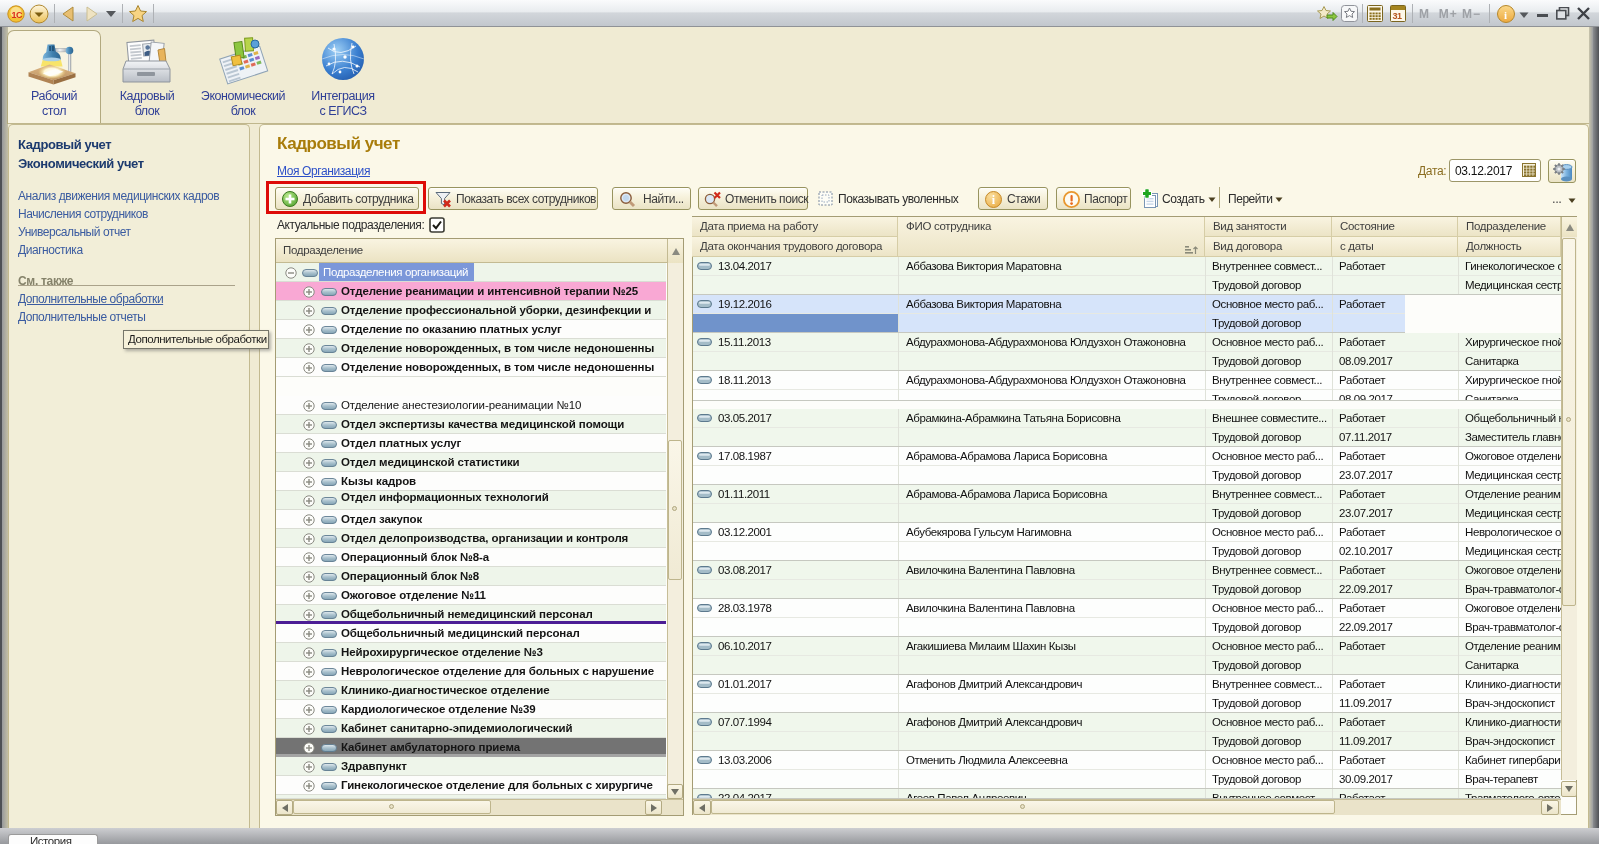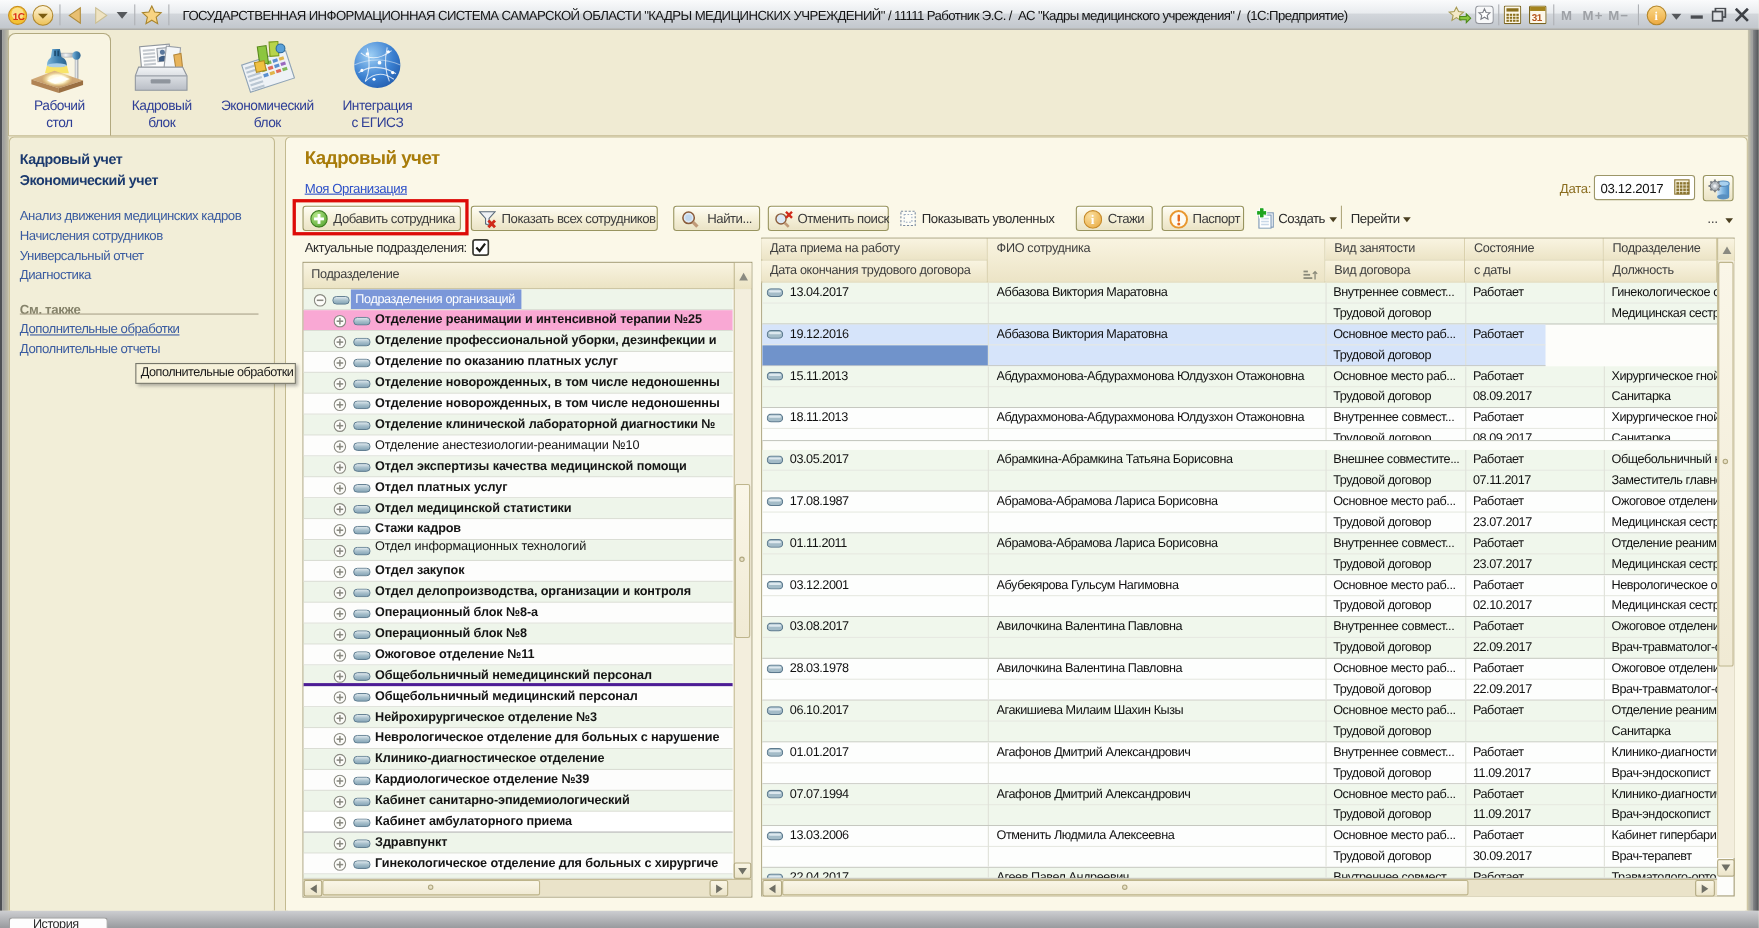--- a/index.html
+++ b/index.html
@@ -45,21 +45,20 @@
       <path d="M5 2 L5 16 L15 9 Z" fill="#efe3c2" stroke="#cbbf93"></path>
     </svg>
 <svg class="ab" style="left:105px;top:10px" width="12" height="8">
       <path d="M1 1 L11 1 L6 7 Z" fill="#55585c"></path>
     </svg>
 <div class="ab" style="left:122px;top:4px;width:1px;height:19px;background:#aeb1b5"></div>
 <svg class="ab" style="left:128px;top:4px" width="20" height="20">
       <path d="M10 1.5 L12.6 7 L18.5 7.6 L14 11.6 L15.3 17.5 L10 14.4 L4.7 17.5 L6 11.6 L1.5 7.6 L7.4 7 Z" fill="#f8d483" stroke="#a9852e"></path>
     </svg>
 <div class="ab" style="left:153px;top:4px;width:1px;height:19px;background:#aeb1b5"></div>
-<div class="ab" style="left:166px;top:7px;font-size:12px;letter-spacing:-0.55px;color:#141414;white-space:nowrap">ГОСУДАРСТВЕННАЯ ИНФОРМАЦИОННАЯ СИСТЕМА САМАРСКОЙ ОБЛАСТИ "КАДРЫ МЕДИЦИНСКИХ УЧРЕЖДЕНИЙ" / 11111 Работник Э.С. /&nbsp; АС "Кадры медицинского учреждения" /&nbsp; (1С:Предприятие)</div>
 <svg class="ab" style="left:1316px;top:5px" width="22" height="18">
       <path d="M8 1.5 L10 5.5 L14.5 6 L11 9 L12 13.5 L8 11 L4 13.5 L5 9 L1.5 6 L6 5.5 Z" fill="#f3e9c8" stroke="#a99c56"></path>
       <path d="M11 10 L17 10 L17 7.5 L21 11.5 L17 15.5 L17 13 L11 13 Z" fill="#8cc63f" stroke="#4e8a1c"></path>
     </svg>
 <svg class="ab" style="left:1341px;top:5px" width="17" height="17">
       <rect x="0.5" y="0.5" width="16" height="16" rx="3" fill="#f7f8f9" stroke="#90939a"></rect>
       <path d="M8.5 3 L10 6.3 L13.5 6.6 L11 9 L11.7 12.5 L8.5 10.6 L5.3 12.5 L6 9 L3.5 6.6 L7 6.3 Z" fill="#fff" stroke="#7b7e85"></path>
     </svg>
 <div class="ab" style="left:1362px;top:4px;width:1px;height:19px;background:#aeb1b5"></div>
 <svg class="ab" style="left:1367px;top:5px" width="16" height="17">
@@ -505,38 +504,20 @@
           <linearGradient id="pl" x1="0" y1="0" x2="0" y2="1">
             <stop offset="0" stop-color="#e6eef2"></stop>
             <stop offset="0.5" stop-color="#a8c0cc"></stop>
             <stop offset="1" stop-color="#82a2b4"></stop>
           </linearGradient>
         </defs>
         <rect x="0.5" y="0.5" width="15" height="7" rx="3.5" fill="url(#pl)" stroke="#5d7a8e" stroke-width="0.9"></rect>
       </svg>
 <div style="position:absolute;left:65px;top:2.5px;font-size:11.5px;font-weight:bold;letter-spacing:-0.1px;color:#141414;white-space:nowrap">Отделение новорожденных, в том числе недоношенны</div>
 </div>
-<div class="trow" style="left:276px;top:377px;width:390px;height:19px;background:#eef5ea;border-bottom:1px solid #daddd4">
-<svg style="position:absolute;left:27px;top:4px" width="12" height="12">
-        <circle cx="6" cy="6" r="5.2" fill="#fdfdfa" stroke="#8a8a82"></circle>
-        <rect x="3" y="5.3" width="6" height="1.4" fill="#8a8a82"></rect>
-        <rect x="5.3" y="3" width="1.4" height="6" fill="#8a8a82"></rect>
-      </svg>
-<svg style="position:absolute;left:45px;top:6px" width="16" height="8">
-        <defs>
-          <linearGradient id="pl" x1="0" y1="0" x2="0" y2="1">
-            <stop offset="0" stop-color="#e6eef2"></stop>
-            <stop offset="0.5" stop-color="#a8c0cc"></stop>
-            <stop offset="1" stop-color="#82a2b4"></stop>
-          </linearGradient>
-        </defs>
-        <rect x="0.5" y="0.5" width="15" height="7" rx="3.5" fill="url(#pl)" stroke="#5d7a8e" stroke-width="0.9"></rect>
-      </svg>
-<div style="position:absolute;left:65px;top:2.5px;font-size:11.5px;font-weight:bold;letter-spacing:-0.1px;color:#141414;white-space:nowrap">Отделение клинической лабораторной диагностики №</div>
-</div>
 <div class="trow" style="left:276px;top:396px;width:390px;height:19px;background:#fdfdfc;border-bottom:1px solid #daddd4">
 <svg style="position:absolute;left:27px;top:4px" width="12" height="12">
         <circle cx="6" cy="6" r="5.2" fill="#fdfdfa" stroke="#8a8a82"></circle>
         <rect x="3" y="5.3" width="6" height="1.4" fill="#8a8a82"></rect>
         <rect x="5.3" y="3" width="1.4" height="6" fill="#8a8a82"></rect>
       </svg>
 <svg style="position:absolute;left:45px;top:6px" width="16" height="8">
         <defs>
           <linearGradient id="pl" x1="0" y1="0" x2="0" y2="1">
             <stop offset="0" stop-color="#e6eef2"></stop>
@@ -611,39 +592,39 @@
 <svg style="position:absolute;left:45px;top:6px" width="16" height="8">
         <defs>
           <linearGradient id="pl" x1="0" y1="0" x2="0" y2="1">
             <stop offset="0" stop-color="#e6eef2"></stop>
             <stop offset="0.5" stop-color="#a8c0cc"></stop>
             <stop offset="1" stop-color="#82a2b4"></stop>
           </linearGradient>
         </defs>
         <rect x="0.5" y="0.5" width="15" height="7" rx="3.5" fill="url(#pl)" stroke="#5d7a8e" stroke-width="0.9"></rect>
       </svg>
-<div style="position:absolute;left:65px;top:2.5px;font-size:11.5px;font-weight:bold;letter-spacing:-0.1px;color:#141414;white-space:nowrap">Стажи кадров</div>
+<div style="position:absolute;left:65px;top:2.5px;font-size:11.5px;font-weight:bold;letter-spacing:-0.1px;color:#141414;white-space:nowrap">Кызы кадров</div>
 </div>
 <div class="trow" style="left:276px;top:491px;width:390px;height:19px;background:#eef5ea;border-bottom:1px solid #daddd4">
 <svg style="position:absolute;left:27px;top:4px" width="12" height="12">
         <circle cx="6" cy="6" r="5.2" fill="#fdfdfa" stroke="#8a8a82"></circle>
         <rect x="3" y="5.3" width="6" height="1.4" fill="#8a8a82"></rect>
         <rect x="5.3" y="3" width="1.4" height="6" fill="#8a8a82"></rect>
       </svg>
 <svg style="position:absolute;left:45px;top:6px" width="16" height="8">
         <defs>
           <linearGradient id="pl" x1="0" y1="0" x2="0" y2="1">
             <stop offset="0" stop-color="#e6eef2"></stop>
             <stop offset="0.5" stop-color="#a8c0cc"></stop>
             <stop offset="1" stop-color="#82a2b4"></stop>
           </linearGradient>
         </defs>
         <rect x="0.5" y="0.5" width="15" height="7" rx="3.5" fill="url(#pl)" stroke="#5d7a8e" stroke-width="0.9"></rect>
       </svg>
-<div style="position:absolute;left:65px;top:0;font-size:11.5px;font-weight:normal;letter-spacing:-0.1px;color:#141414;white-space:nowrap">Отдел информационных технологий</div>
+<div style="position:absolute;left:65px;top:0;font-size:11.5px;font-weight:bold;letter-spacing:-0.1px;color:#141414;white-space:nowrap">Отдел информационных технологий</div>
 </div>
 <div class="trow" style="left:276px;top:510px;width:390px;height:19px;background:#fdfdfc;border-bottom:1px solid #daddd4">
 <svg style="position:absolute;left:27px;top:4px" width="12" height="12">
         <circle cx="6" cy="6" r="5.2" fill="#fdfdfa" stroke="#8a8a82"></circle>
         <rect x="3" y="5.3" width="6" height="1.4" fill="#8a8a82"></rect>
         <rect x="5.3" y="3" width="1.4" height="6" fill="#8a8a82"></rect>
       </svg>
 <svg style="position:absolute;left:45px;top:6px" width="16" height="8">
         <defs>
           <linearGradient id="pl" x1="0" y1="0" x2="0" y2="1">
@@ -847,21 +828,21 @@
           <linearGradient id="pl" x1="0" y1="0" x2="0" y2="1">
             <stop offset="0" stop-color="#e6eef2"></stop>
             <stop offset="0.5" stop-color="#a8c0cc"></stop>
             <stop offset="1" stop-color="#82a2b4"></stop>
           </linearGradient>
         </defs>
         <rect x="0.5" y="0.5" width="15" height="7" rx="3.5" fill="url(#pl)" stroke="#5d7a8e" stroke-width="0.9"></rect>
       </svg>
 <div style="position:absolute;left:65px;top:2.5px;font-size:11.5px;font-weight:bold;letter-spacing:-0.1px;color:#141414;white-space:nowrap">Кабинет санитарно-эпидемиологический</div>
 </div>
-<div class="trow" style="left:276px;top:738px;width:390px;height:19px;background:#ffffff;border-bottom:1px solid #a3a3a3">
+<div class="trow" style="left:276px;top:738px;width:390px;height:19px;background:#737373;border-bottom:3px solid #a3a3a3">
 <svg style="position:absolute;left:27px;top:4px" width="12" height="12">
         <circle cx="6" cy="6" r="5.2" fill="#fdfdfa" stroke="#8a8a82"></circle>
         <rect x="3" y="5.3" width="6" height="1.4" fill="#8a8a82"></rect>
         <rect x="5.3" y="3" width="1.4" height="6" fill="#8a8a82"></rect>
       </svg>
 <svg style="position:absolute;left:45px;top:6px" width="16" height="8">
         <defs>
           <linearGradient id="pl" x1="0" y1="0" x2="0" y2="1">
             <stop offset="0" stop-color="#e6eef2"></stop>
             <stop offset="0.5" stop-color="#a8c0cc"></stop>

